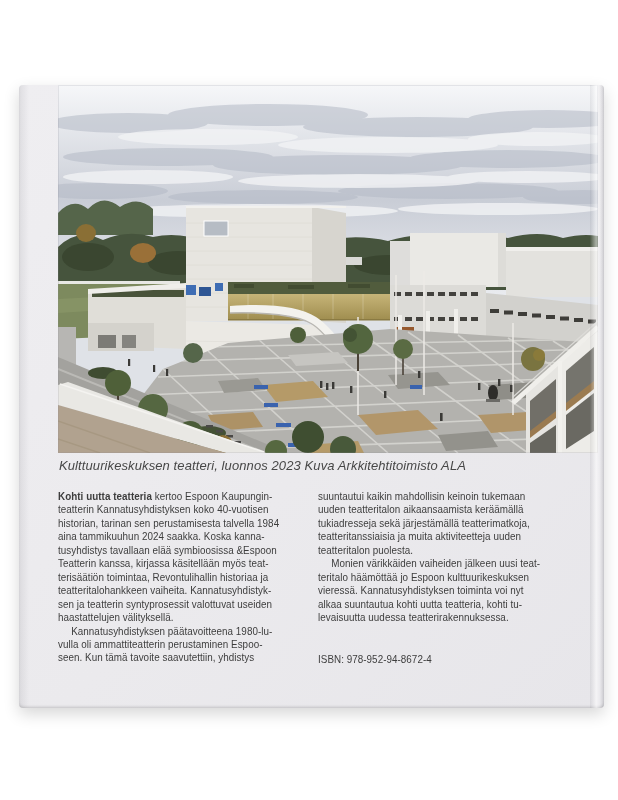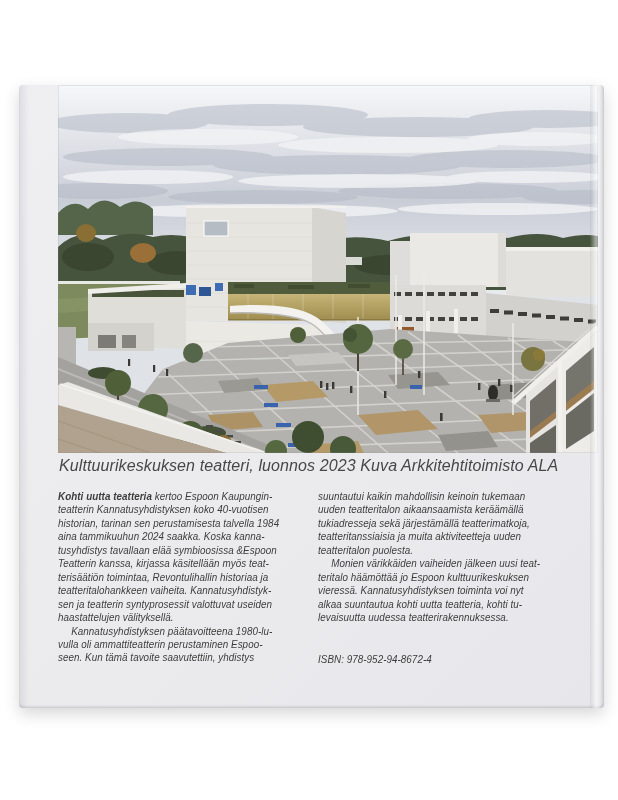--- a/index.html
+++ b/index.html
@@ -31,28 +31,27 @@
     background:linear-gradient(90deg,rgba(70,70,80,.10),rgba(70,70,80,0));
     pointer-events:none;
   }
   .photo-wrap{
     position:absolute;left:39px;top:0;width:540px;height:368px;overflow:hidden;
     background:#dfe2e7;
   }
   .photo-wrap svg{display:block;}
   .caption{
     position:absolute;left:40px;top:374px;width:520px;
-    font-style:italic;font-size:16px;line-height:14px;color:#474747;
+    font-style:italic;font-size:13px;line-height:14px;color:#474747;
     letter-spacing:.1px;
   }
   .columns{
     position:absolute;left:39px;top:405px;width:520px;
     display:flex;gap:10px;
     color:#3d3d3d;
-    font-style:italic;
   }
   .col{flex:0 0 auto;}
   .col-left{width:250px;}
   .col-right{width:256px;}
   .condense{transform:scaleX(.88);transform-origin:0 0;width:114%;}
   .bodytext{font-size:11.2px;line-height:13.45px;letter-spacing:.05px;}
   .lines{white-space:pre-line;}
   .indent{text-indent:15px;}
   .b{font-weight:bold;}
   .isbn{margin-top:28px;font-size:11.2px;letter-spacing:.05px;color:#3d3d3d;}

